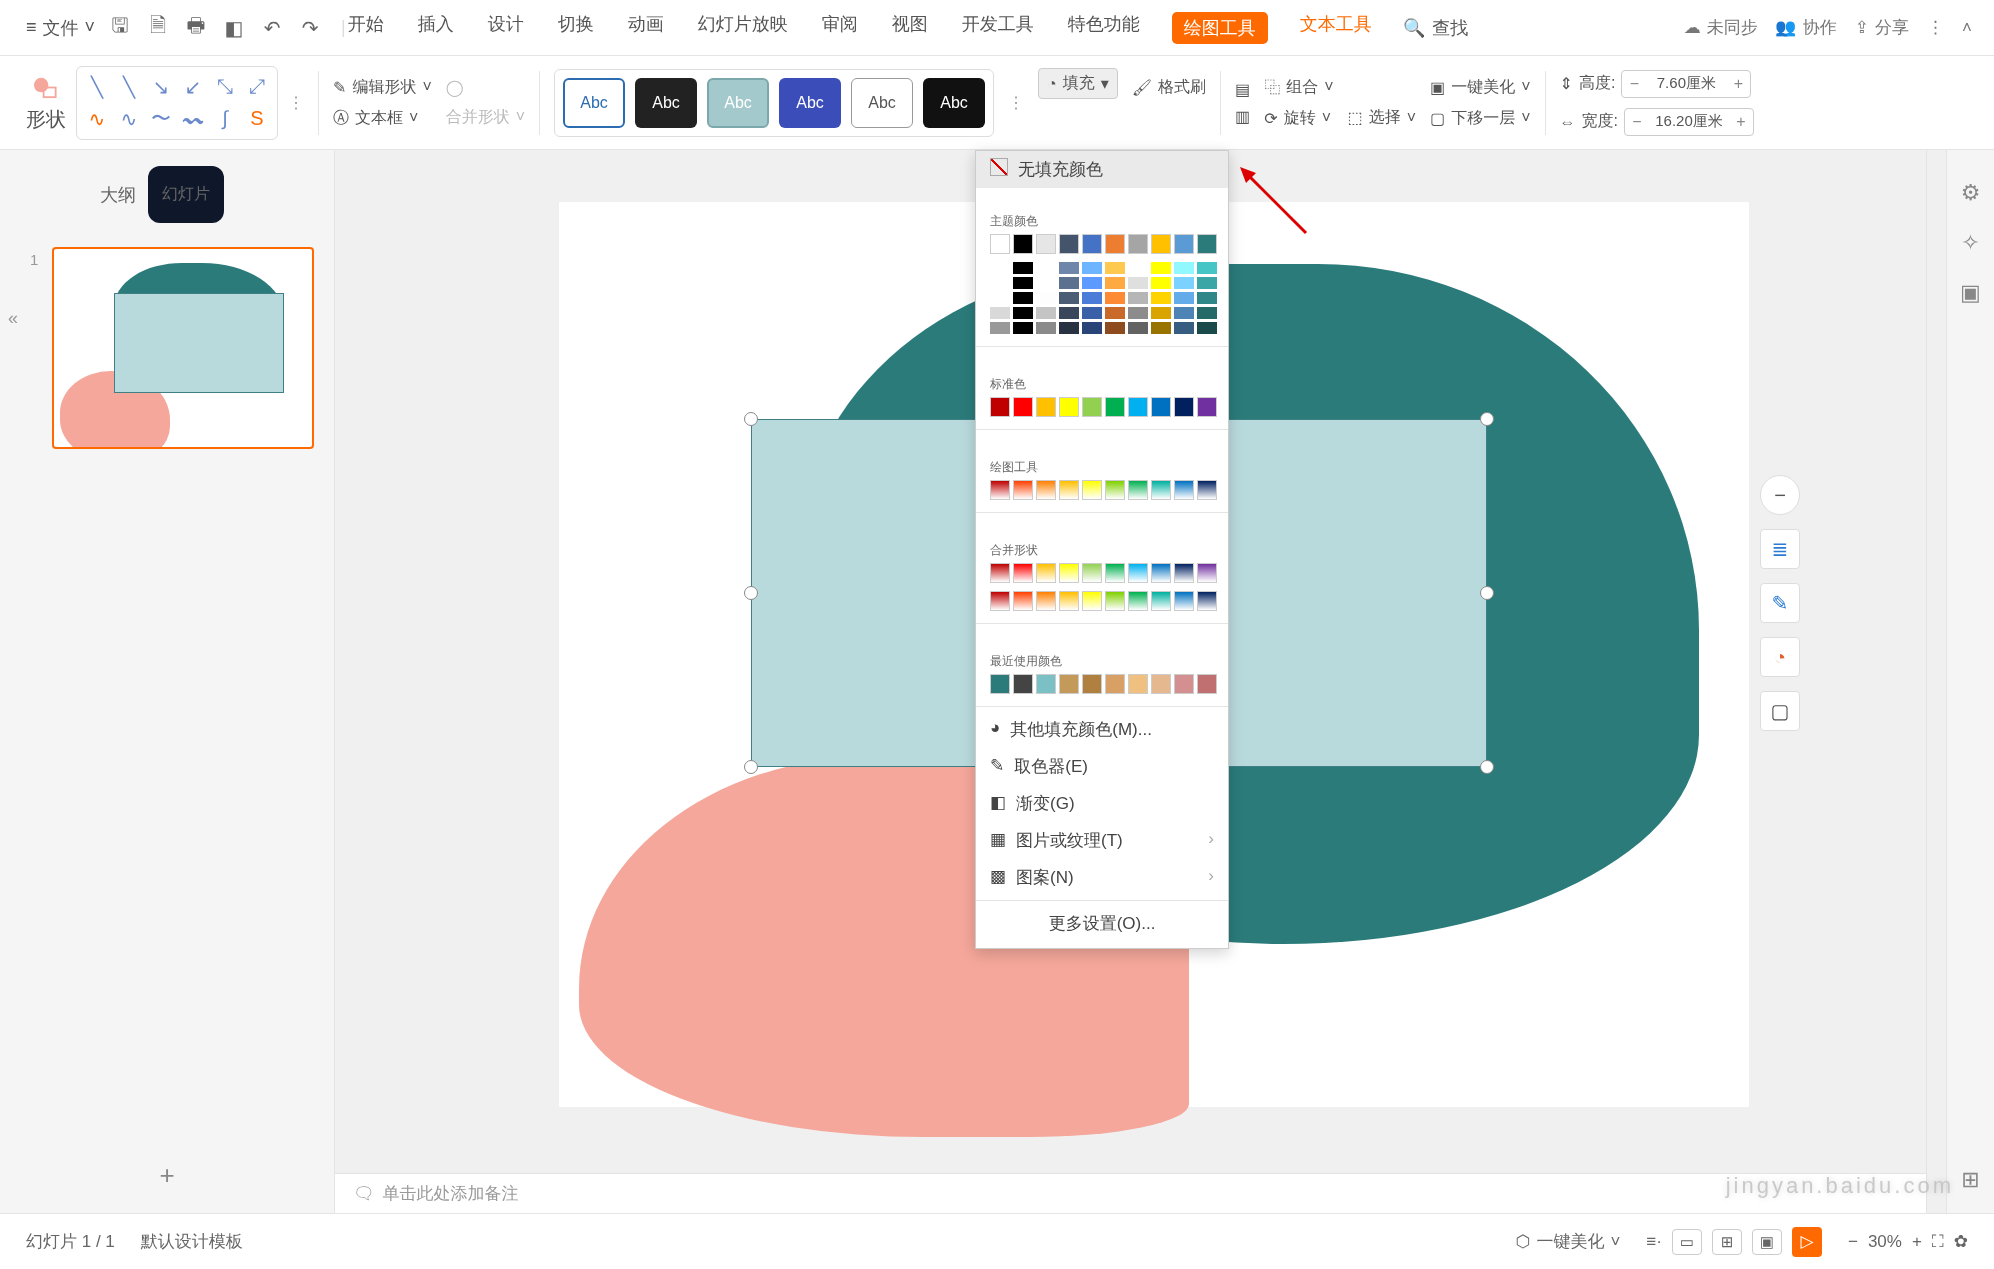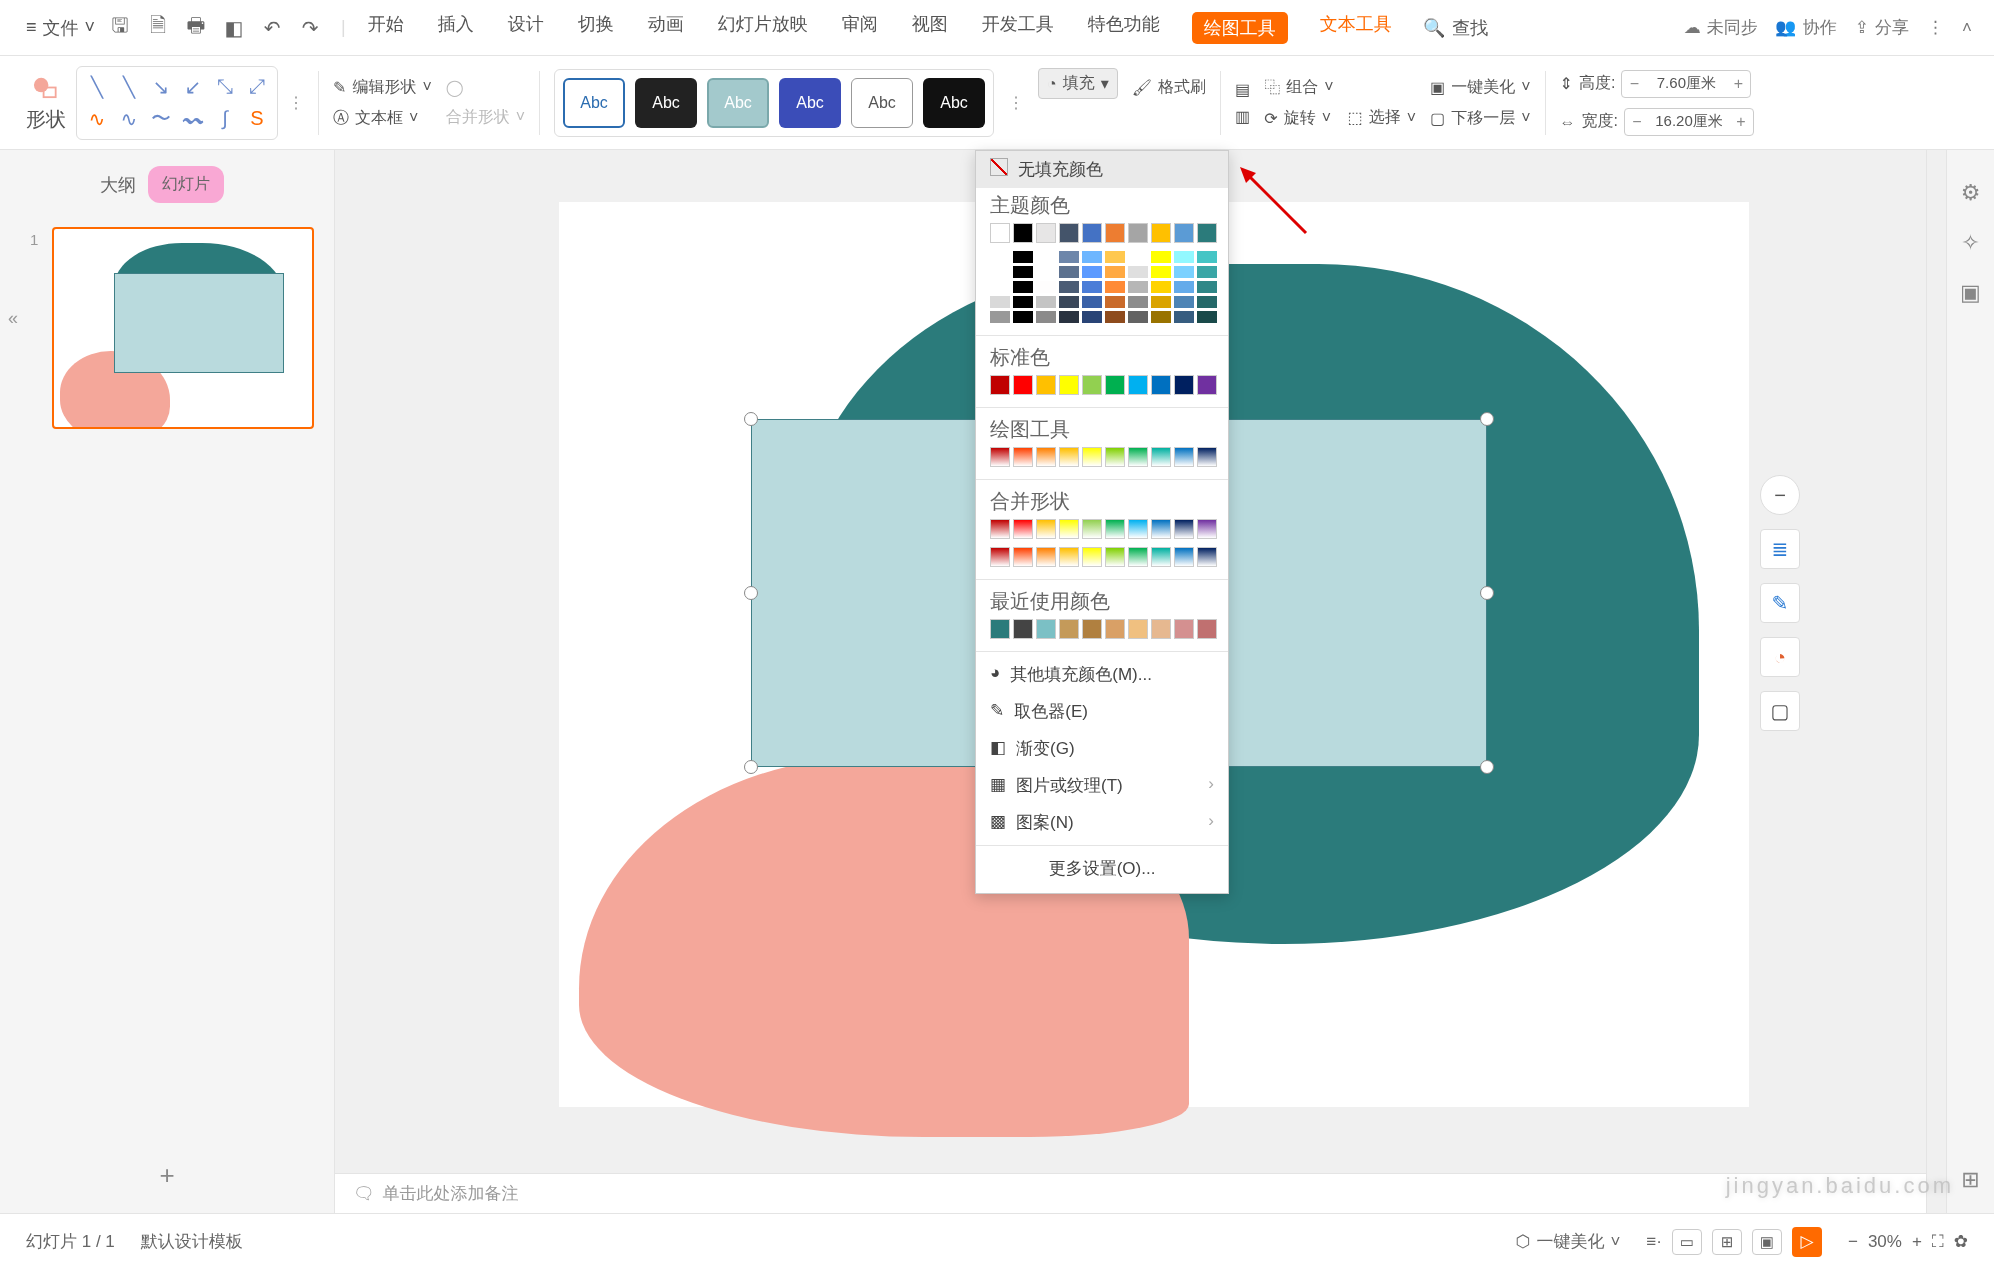--- a/index.html
+++ b/index.html
@@ -3,21 +3,21 @@
 <meta charset="utf-8">
 <style>
 * { margin: 0; padding: 0; box-sizing: border-box; font-family: "Microsoft YaHei", "PingFang SC", sans-serif; }
 body { background: #f5f5f5; width: 1994px; height: 1269px; overflow: hidden; position: relative; user-select: none; }
 
 
 .topbar { height: 56px; background: #fff; border-bottom: 1px solid #e4e4e4; display: flex; align-items: center; padding: 0 22px 0 26px; font-size: 18px; color: #555; }
 .topbar .file-btn { display: flex; align-items: center; gap: 6px; margin-right: 14px; }
 .topbar .qa-icons { display: flex; gap: 16px; margin-right: 20px; }
 .topbar .qa-icon { width: 22px; height: 22px; display: flex; align-items: center; justify-content: center; color: #666; font-size: 20px; }
-.tabs { display: flex; gap: 30px; margin-left: 20px; }
+.tabs { display: flex; gap: 30px; }
 .tab { padding: 0 2px; cursor: pointer; }
 .tab.active-orange { background: #ff6a00; color: #fff; border-radius: 5px; padding: 4px 12px; }
 .tab.orange-text { color: #ff6a00; }
 .topbar .spacer { flex: 1; }
 .topbar .right-tools { display: flex; align-items: center; gap: 18px; color: #777; font-size: 17px; }
 .right-tools .rt { display: flex; align-items: center; gap: 6px; }
 .search-group { display: flex; align-items: center; gap: 6px; margin-left: 30px; }
 
 
 .ribbon { height: 94px; background: #fff; border-bottom: 1px solid #e4e4e4; display: flex; align-items: center; padding: 0 26px; gap: 14px; font-size: 16px; color: #555; }
@@ -35,21 +35,21 @@
 .align-grid { display: flex; flex-direction: column; gap: 8px; }
 .lbl-input { display: flex; align-items: center; gap: 6px; }
 .dim-input { width: 130px; height: 28px; border: 1px solid #ccc; border-radius: 4px; display: flex; align-items: center; }
 .dim-input span.minus, .dim-input span.plus { width: 24px; text-align: center; color: #888; }
 .dim-input span.val { flex: 1; text-align: center; font-size: 15px; }
 
 
 .main { position: absolute; top: 150px; left: 0; right: 0; bottom: 56px; display: flex; }
 .side-panel { width: 335px; background: #f5f5f5; border-right: 1px solid #e4e4e4; display: flex; flex-direction: column; }
 .side-head { display: flex; align-items: center; gap: 12px; padding: 16px 40px 10px 100px; font-size: 18px; color: #666; }
-.pill { background: #f9a8d4; border-radius: 12px; padding: 8px 14px; font-size: 16px; }
+.pill { background: #0f172a; border-radius: 12px; padding: 18px 14px; font-size: 16px; }
 .collapse-btn { position: absolute; top: 158px; left: 8px; color: #999; font-size: 18px; }
 .thumb { margin: 14px 30px; }
 .thumb-num { color: #999; font-size: 15px; float: left; margin-top: 4px; }
 .thumb-box { margin-left: 22px; width: 262px; height: 202px; border: 2px solid #ff6a00; border-radius: 4px; background: #fff; position: relative; overflow: hidden; }
 .thumb-box .blob-teal { position: absolute; top: 14px; left: 60px; width: 170px; height: 110px; background: #2b7b7b; border-radius: 50% 60% 55% 70%; }
 .thumb-box .blob-pink { position: absolute; bottom: -14px; left: 6px; width: 110px; height: 90px; background: #f4a79a; border-radius: 60% 70% 50% 60%; }
 .thumb-box .rect { position: absolute; top: 44px; left: 60px; width: 170px; height: 100px; background: #b9dadd; border: 1px solid #3f7f86; }
 .add-slide { margin-top: auto; text-align: center; padding: 22px; color: #888; font-size: 26px; }
 
 .canvas-wrap { flex: 1; position: relative; background: #f0f0f0; }
@@ -58,21 +58,21 @@
 .slide .blob-pink { position: absolute; bottom: -30px; left: 20px; width: 610px; height: 380px; background: #f4a79a; border-radius: 55% 60% 30% 65% / 70% 55% 10% 40%; }
 .slide .sel-rect { position: absolute; top: 217px; left: 192px; width: 736px; height: 348px; background: #b9dadd; border: 1px solid #3f7f86; }
 .handle { position: absolute; width: 14px; height: 14px; background: #fff; border: 1px solid #888; border-radius: 50%; }
 .floating-tools { position: absolute; top: 325px; right: 194px; display: flex; flex-direction: column; gap: 14px; }
 .ft-btn { width: 40px; height: 40px; background: #fff; border: 1px solid #ddd; border-radius: 4px; display: flex; align-items: center; justify-content: center; color: #555; font-size: 20px; }
 
 
 .fill-dd { position: absolute; top: 0; left: 640px; width: 254px; background: #fff; border: 1px solid #ccc; box-shadow: 0 4px 14px rgba(0,0,0,.18); font-size: 17px; color: #444; z-index: 10; padding-bottom: 6px; }
 .fill-dd .dd-row { display: flex; gap: 10px; padding: 7px 14px; }
 .fill-dd .dd-row.highlight { background: #eaeaea; }
-.fill-dd .sect { padding: 4px 14px 4px; font-size: 20px; color: #666; }
+.fill-dd .sect { padding: 25px 14px 4px; font-size: 12px; color: #666; }
 .fill-dd .hr { height: 1px; background: #e4e4e4; margin: 4px 0; }
 .sw-grid { display: grid; grid-template-columns: repeat(10, 20px); gap: 3px; padding: 0 14px 8px; }
 .sw { width: 20px; height: 20px; border: 1px solid #ccc; }
 .sw-grid.tall .sw { height: 12px; border: none; }
 .arrow-annot { position: absolute; top: 12px; left: 260px; width: 80px; height: 80px; pointer-events: none; }
 
 .right-rail { position: absolute; right: 0; top: 150px; bottom: 56px; width: 48px; background: #f5f5f5; border-left: 1px solid #e4e4e4; display: flex; flex-direction: column; align-items: center; gap: 24px; padding-top: 30px; color: #888; font-size: 22px; }
 .scrollbar-v { position: absolute; right: 48px; top: 150px; bottom: 56px; width: 20px; background: #f0f0f0; border-left: 1px solid #e4e4e4; }
 
 

